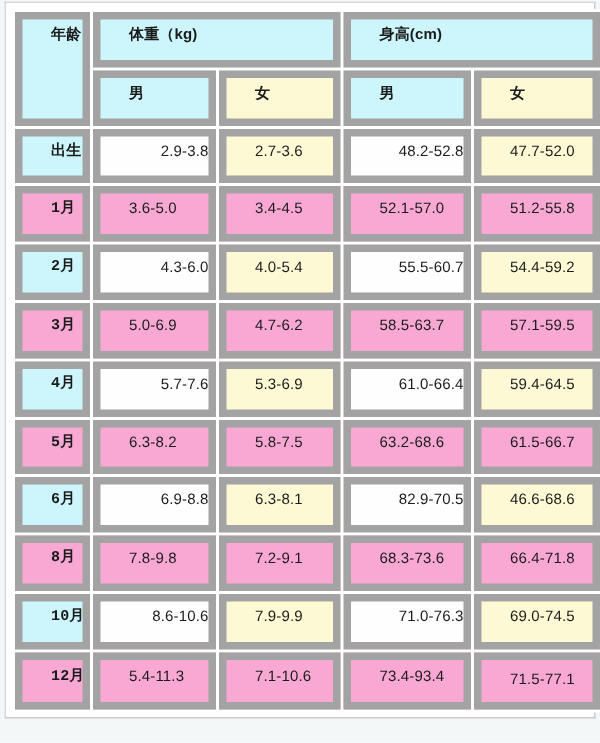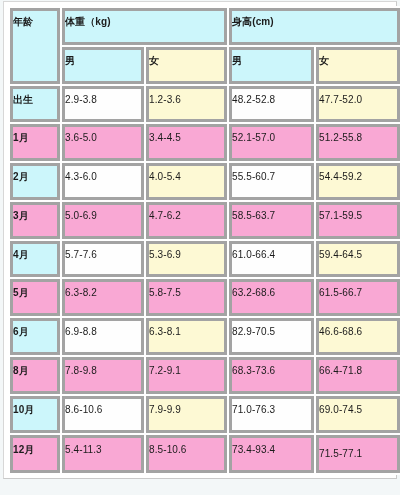--- a/index.html
+++ b/index.html
@@ -40,43 +40,43 @@
   table.growth {
     width: 100%;
     height: 100%;
     border-collapse: separate;
     border-spacing: 2px;
     table-layout: fixed;
     background: #ffffff;
   }
 
   table.growth td {
-    border: 3px solid #a3a3a3;
+    border: 5px solid #a3a3a3;
     font-size: 10px;
     color: #1b1b1b;
-    padding: 5px 0 0 0;
+    padding: 5px 0 0 19px;
     vertical-align: top;
     line-height: 12px;
     box-sizing: border-box;
     letter-spacing: 0.1px;
     overflow: hidden;
     white-space: nowrap;
   }
 
   
   col.c-age    { width: 50px; }
   col.c-wm     { width: 82px; }
   col.c-wf     { width: 81px; }
   col.c-hm     { width: 85px; }
   col.c-hf     { width: 84px; }
 
   
   .bg-cyan   { background: #ccf6fb; }
   .bg-pink   { background: #f9a8d4; }
-  .bg-white  { background: #fefefe; }
+  .bg-white  { background: #fefefe; text-align: right; }
   .bg-yellow { background: #fdf9d4; }
 
   
   td.hdr-age {
     vertical-align: middle;
     padding: 0 0 0 6px;
     font-weight: bold;
   }
   td.hdr-group {
     padding-top: 5px;
@@ -84,20 +84,21 @@
     margin-top: 35px;
   }
   td.hdr-sub {
     padding-top: 5px;
     font-weight: bold;
   }
 
   td.age-cell {
     font-weight: bold;
     padding-top: 6px;
+    font-family: Liberation Mono, monospace;
   }
 
   
   tr.row-last td { padding-top: 6px; }
   tr.row-last td.sink { vertical-align: middle; padding-top: 0; }
 </style>
 </head>
 <body>
 
 <div id="app">
@@ -122,21 +123,21 @@
         <tr>
           <td class="hdr-sub bg-cyan">男</td>
           <td class="hdr-sub bg-yellow">女</td>
           <td class="hdr-sub bg-cyan">男</td>
           <td class="hdr-sub bg-yellow">女</td>
         </tr>
 
         <tr>
           <td class="age-cell bg-cyan">出生</td>
           <td class="bg-white">2.9-3.8</td>
-          <td class="bg-yellow">1.2-3.6</td>
+          <td class="bg-yellow">2.7-3.6</td>
           <td class="bg-white">48.2-52.8</td>
           <td class="bg-yellow">47.7-52.0</td>
         </tr>
 
         <tr>
           <td class="age-cell bg-pink">1月</td>
           <td class="bg-pink">3.6-5.0</td>
           <td class="bg-pink">3.4-4.5</td>
           <td class="bg-pink">52.1-57.0</td>
           <td class="bg-pink">51.2-55.8</td>
@@ -194,21 +195,21 @@
           <td class="age-cell bg-cyan">10月</td>
           <td class="bg-white">8.6-10.6</td>
           <td class="bg-yellow">7.9-9.9</td>
           <td class="bg-white">71.0-76.3</td>
           <td class="bg-yellow">69.0-74.5</td>
         </tr>
 
         <tr class="row-last">
           <td class="age-cell bg-pink">12月</td>
           <td class="bg-pink">5.4-11.3</td>
-          <td class="bg-pink">8.5-10.6</td>
+          <td class="bg-pink">7.1-10.6</td>
           <td class="bg-pink">73.4-93.4</td>
           <td class="bg-pink sink">71.5-77.1</td>
         </tr>
 
       </tbody>
     </table>
 
   </div>
 </div>
 

